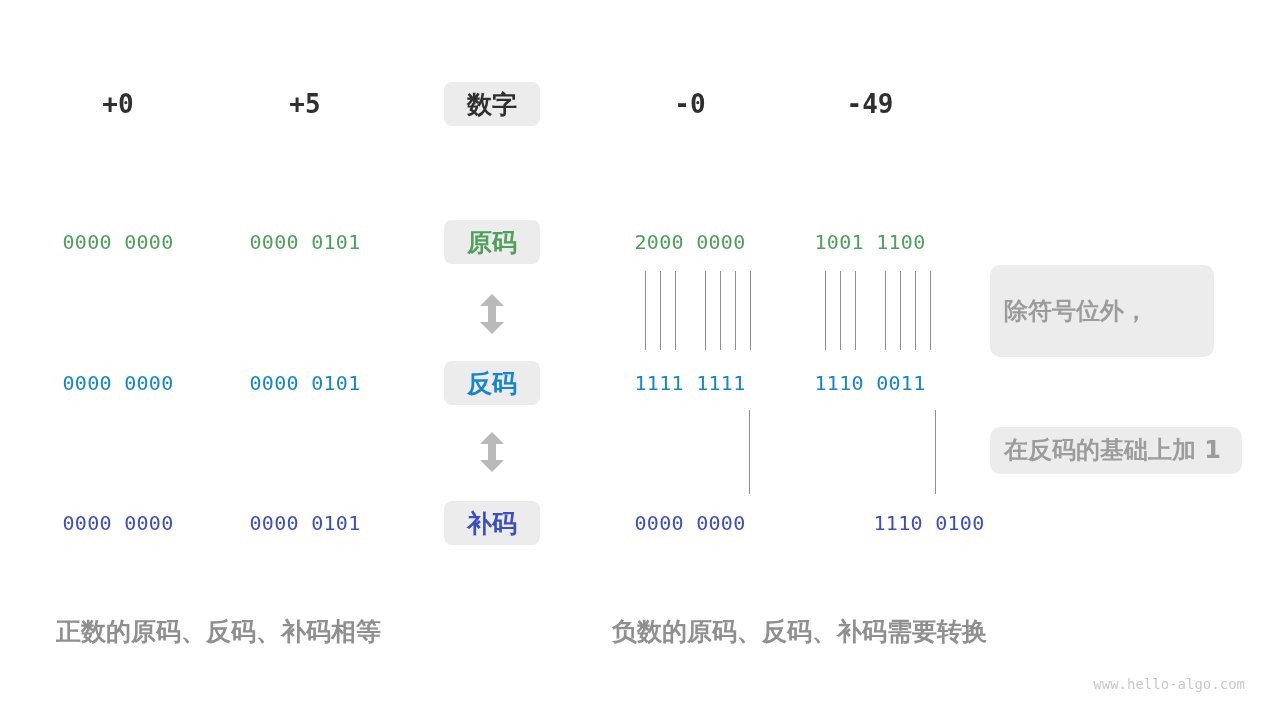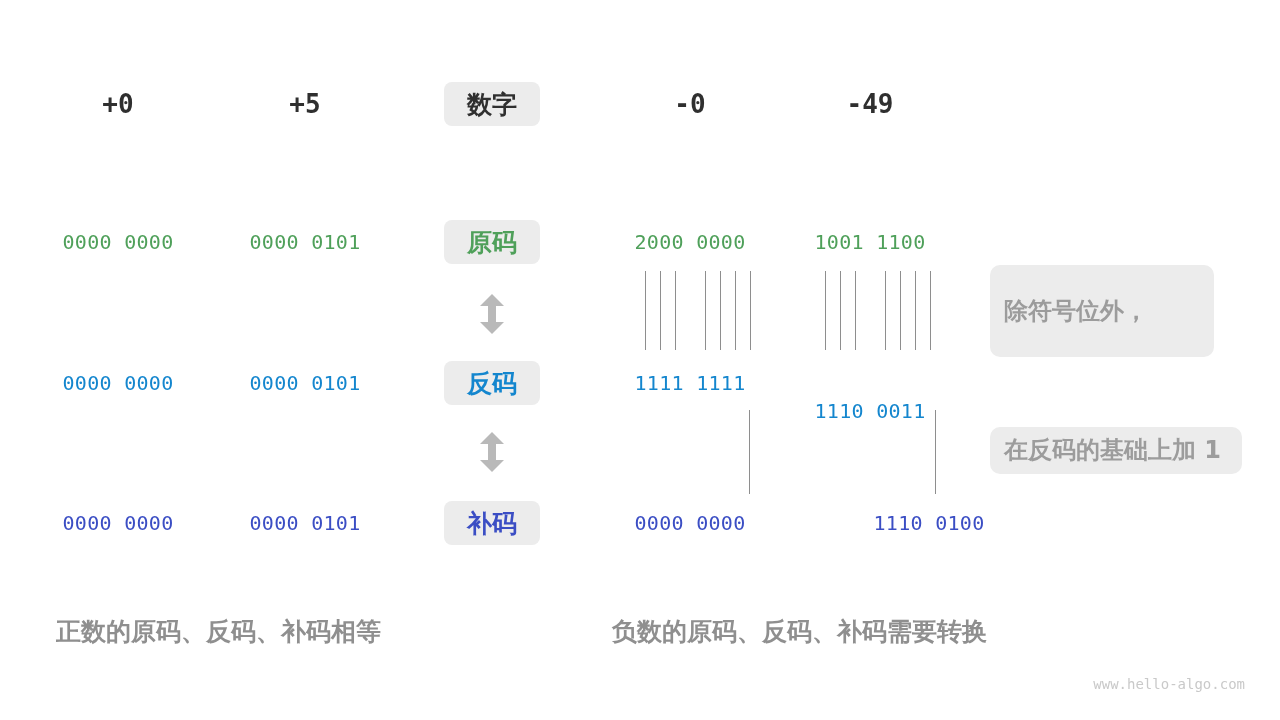--- a/index.html
+++ b/index.html
@@ -92,21 +92,21 @@
   <div class="dbl-arrow" style="left:492px;top:294px;">
     <div class="head-up"></div>
       <div class="bar"></div>
       <div class="head-down"></div>
   </div>
 
   <div class="cell bin blue" style="left:118px;top:383px;">0000 0000</div>
   <div class="cell bin blue" style="left:305px;top:383px;">0000 0101</div>
   <div class="tagbox blue" style="left:492px;top:383px;">反码</div>
   <div class="cell bin blue" style="left:690px;top:383px;">1111 1111</div>
-  <div class="cell bin blue" style="left:870px;top:383px;margin-top:28px;">1110 0011</div>
+  <div class="cell bin blue" style="left:870px;top:383px;">1110 0011</div>
 
   <div class="tick tick-b" style="left:749px;"></div>
   <div class="tick tick-b" style="left:935px;"></div>
 
   <div class="dbl-arrow" style="left:492px;top:432px;">
     <div class="head-up"></div>
       <div class="bar"></div>
       <div class="head-down"></div>
   </div>
 

